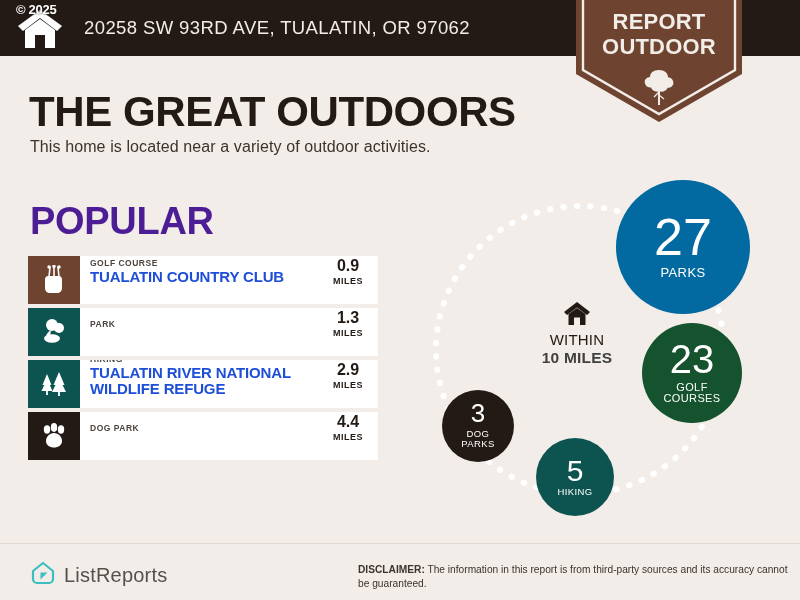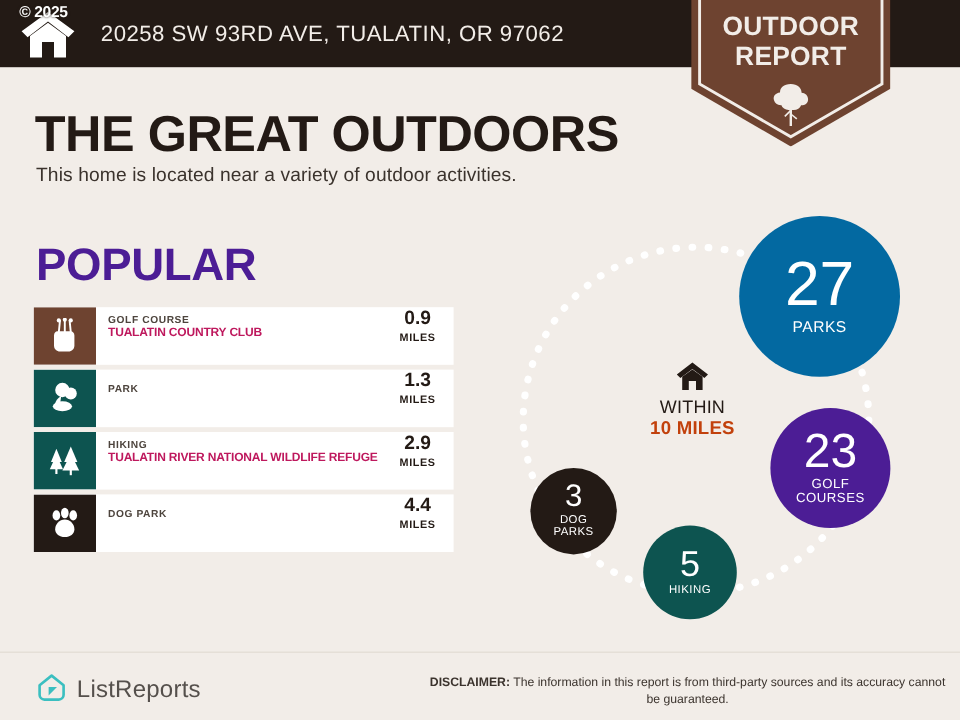--- a/index.html
+++ b/index.html
@@ -85,21 +85,21 @@
   .poi-body{
     flex:1; display:flex; align-items:center;
     padding:0 6px 16px 10px; overflow:hidden;justify-content:space-between;
   }
   .poi-text{ flex:1; overflow:hidden; }
   .poi-cat{
     font-size:8.5px; font-weight:bold; color:#4d443d;
     letter-spacing:0.5px; line-height:1.25;
   }
   .poi-name{
-    font-size:10px; font-weight:bold; color:#be185d;
+    font-size:15px; font-weight:bold; color:#1d4ed8;
     letter-spacing:-0.15px; line-height:1.12;
   }
   .poi-dist{
     min-width:44px; text-align:center; padding-right:4px;
   }
   .poi-dist-num{
     font-size:16px; font-weight:bold; color:#231a15; line-height:1;
   }
   .poi-dist-unit{
     font-size:9px; font-weight:bold; color:#231a15;
@@ -117,60 +117,60 @@
     align-items:center; justify-content:center;
     color:#ffffff; text-align:center;
   }
   .bubble .num{ font-weight:300; line-height:0.92; }
   .bubble .lbl{ font-weight:400; line-height:1.08; letter-spacing:0.4px; }
 
   .b-parks{ left:196px; top:12px; width:134px; height:134px; background:#0369a1; }
   .b-parks .num{ font-size:52px; }
   .b-parks .lbl{ font-size:13px; margin-top:5px; }
 
-  .b-golf{ left:222px; top:172px; width:100px; height:100px; background:#4c1d95; }
+  .b-golf{ left:222px; top:155px; width:100px; height:100px; background:#14532d; }
   .b-golf .num{ font-size:40px; }
   .b-golf .lbl{ font-size:11px; margin-top:4px; }
 
   .b-dog{ left:22px; top:222px; width:72px; height:72px; background:#231a15; }
   .b-dog .num{ font-size:26px; }
   .b-dog .lbl{ font-size:9.5px; margin-top:3px; }
 
   .b-hike{ left:116px; top:270px; width:78px; height:78px; background:#0d5450; }
   .b-hike .num{ font-size:30px; }
   .b-hike .lbl{ font-size:9.5px; margin-top:3px; }
 
   .center-mark{
     position:absolute; left:102px; top:132px; width:110px;
     text-align:center;
   }
   .center-mark svg{ display:block; margin:0 auto 5px; }
   .center-mark .cm1{
     font-size:15px; color:#231a15; letter-spacing:0.2px; line-height:1.2;
   }
   .center-mark .cm2{
-    font-size:15.5px; font-weight:bold; color:#c2410c;
+    font-size:15.5px; font-weight:bold; color:#404040;
     letter-spacing:0.2px; line-height:1.2;
   }
 
   
   .footer-sep{
     position:absolute; left:0; top:543px; width:800px; height:1px;
     background:#e2dbd3;
   }
   .lr-logo{
     position:absolute; left:30px; top:560px;
     display:flex; align-items:center; gap:8px;
   }
   .lr-name{
     font-size:20px; color:#55504c; letter-spacing:0.2px;
   }
   .disclaimer{
     position:absolute; left:358px; top:563px; width:430px;
-    font-size:10.2px; color:#3b332d; line-height:1.35;text-align:center;
+    font-size:10.2px; color:#3b332d; line-height:1.35;
   }
   .disclaimer b{ font-weight:bold; }
 </style>
 </head>
 <body>
 
 <div class="topbar"></div>
 
 <div class="brand-logo">
   <svg width="52" height="46" viewBox="0 0 52 46">
@@ -180,22 +180,22 @@
 </div>
 <div class="copyright">© 2025</div>
 <div class="address">20258 SW 93RD AVE, TUALATIN, OR 97062</div>
 
 <div class="badge">
   <svg width="166" height="122" viewBox="0 0 166 122">
     <path d="M0 0 H166 V74 L83 122 L0 74 Z" fill="#6e4330"></path>
     <path d="M7 0 V70 L83 114 L159 70 V0" fill="none" stroke="#f2ede8" stroke-width="2.4"></path>
   </svg>
   <div class="badge-text">
+    <div>REPORT</div>
     <div>OUTDOOR</div>
-    <div>REPORT</div>
   </div>
   <div class="badge-tree">
     <svg width="34" height="38" viewBox="0 0 34 38">
       <path d="M17 2 C11 2 8 5 8 9 C4 9.5 2 12 3 15.5 C3.7 18.2 6 19.8 9 19.6
                C10 22.5 13 24 16 23.6 L16 37 L18 37 L18 23.6
                C21.4 24.2 24.6 22.6 25.6 19.8 C29 19.8 31.6 17.6 31.4 14.4
                C31.2 11.4 29 9.4 26 9.2 C25.8 5 22.6 2 17 2 Z" fill="#f2ede8"></path>
       <path d="M17 24 L12 29" stroke="#f2ede8" stroke-width="1.3" fill="none"></path>
       <path d="M17 27 L22 31" stroke="#f2ede8" stroke-width="1.3" fill="none"></path>
     </svg>

